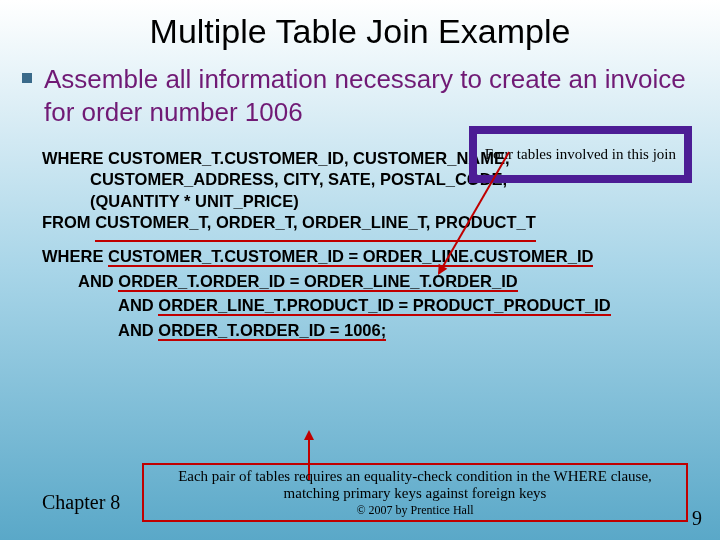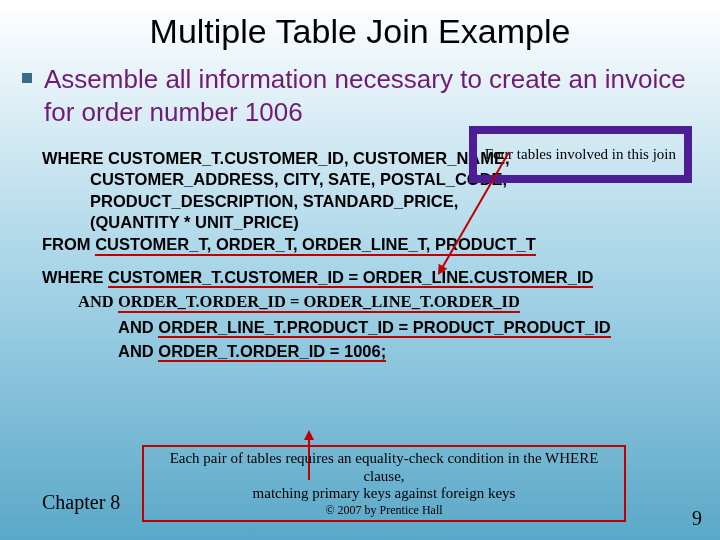--- a/index.html
+++ b/index.html
@@ -56,25 +56,25 @@
     font-family: Verdana, sans-serif;
   }
   .sql-block .indent { padding-left: 48px; display: block; }
   .sql-where {
     margin: 10px 32px 16px 42px;
     font-size: 16.5px;
     font-weight: bold;
     line-height: 1.5;
     color: #000;
   }
-  .sql-where .line2 { padding-left: 36px; display: block; font-family: Liberation Serif, serif; }
+  .sql-where .line2 { padding-left: 36px; display: block; }
   .sql-where .line3 { padding-left: 76px; display: block; }
   .underline-from {
     border-bottom: 2px solid #c00000;
-    padding-bottom: 1px;
+    padding-bottom: 9px;
     margin-top: 36px;
   }
   .underline-where {
     border-bottom: 2px solid #c00000;
     padding-bottom: 0px;
   }
   .arrow-top {
     position: absolute;
     left: 508px;
     top: 152px;
@@ -107,21 +107,21 @@
     top: -2px;
     left: -4px;
     border-left: 5px solid transparent;
     border-right: 5px solid transparent;
     border-bottom: 10px solid #c00000;
   }
   .callout-bottom {
     position: absolute;
     left: 142px;
     bottom: 18px;
-    width: 484px;
+    width: 546px;
     border: 2px solid #c00000;
     padding: 3px 8px 2px 8px;
     font-family: "Times New Roman", serif;
     font-size: 15px;
     text-align: center;
     line-height: 1.15;
   }
   .copyright {
     font-size: 12px;
     margin-top: 2px;
@@ -150,21 +150,20 @@
   <div class="bullet-square"></div>
   <div class="bullet-text">Assemble all information necessary to create an invoice for order number 1006</div>
 </div>
 
 <div class="callout-top">Four tables involved in this join</div>
 <div class="arrow-top"></div>
 
 <div class="sql-block">
   <span>WHERE CUSTOMER_T.CUSTOMER_ID, CUSTOMER_NAME,</span><br>
   <span class="indent">CUSTOMER_ADDRESS, CITY, SATE, POSTAL_CODE,</span>
-  <span class="indent">PRODUCT_DESCRIPTION, STANDARD_PRICE,</span>
   <span class="indent">(QUANTITY * UNIT_PRICE)</span>
   <span>FROM </span><span class="underline-from">CUSTOMER_T, ORDER_T, ORDER_LINE_T, PRODUCT_T</span>
 </div>
 
 <div class="sql-where">
   <span>WHERE  </span><span class="underline-where">CUSTOMER_T.CUSTOMER_ID = ORDER_LINE.CUSTOMER_ID</span><br>
   <span class="line2"><span>AND </span><span class="underline-where">ORDER_T.ORDER_ID = ORDER_LINE_T.ORDER_ID</span></span>
   <span class="line3"><span>AND </span><span class="underline-where">ORDER_LINE_T.PRODUCT_ID = PRODUCT_PRODUCT_ID</span></span>
   <span class="line3"><span>AND </span><span class="underline-where">ORDER_T.ORDER_ID = 1006;</span></span>
 </div>

